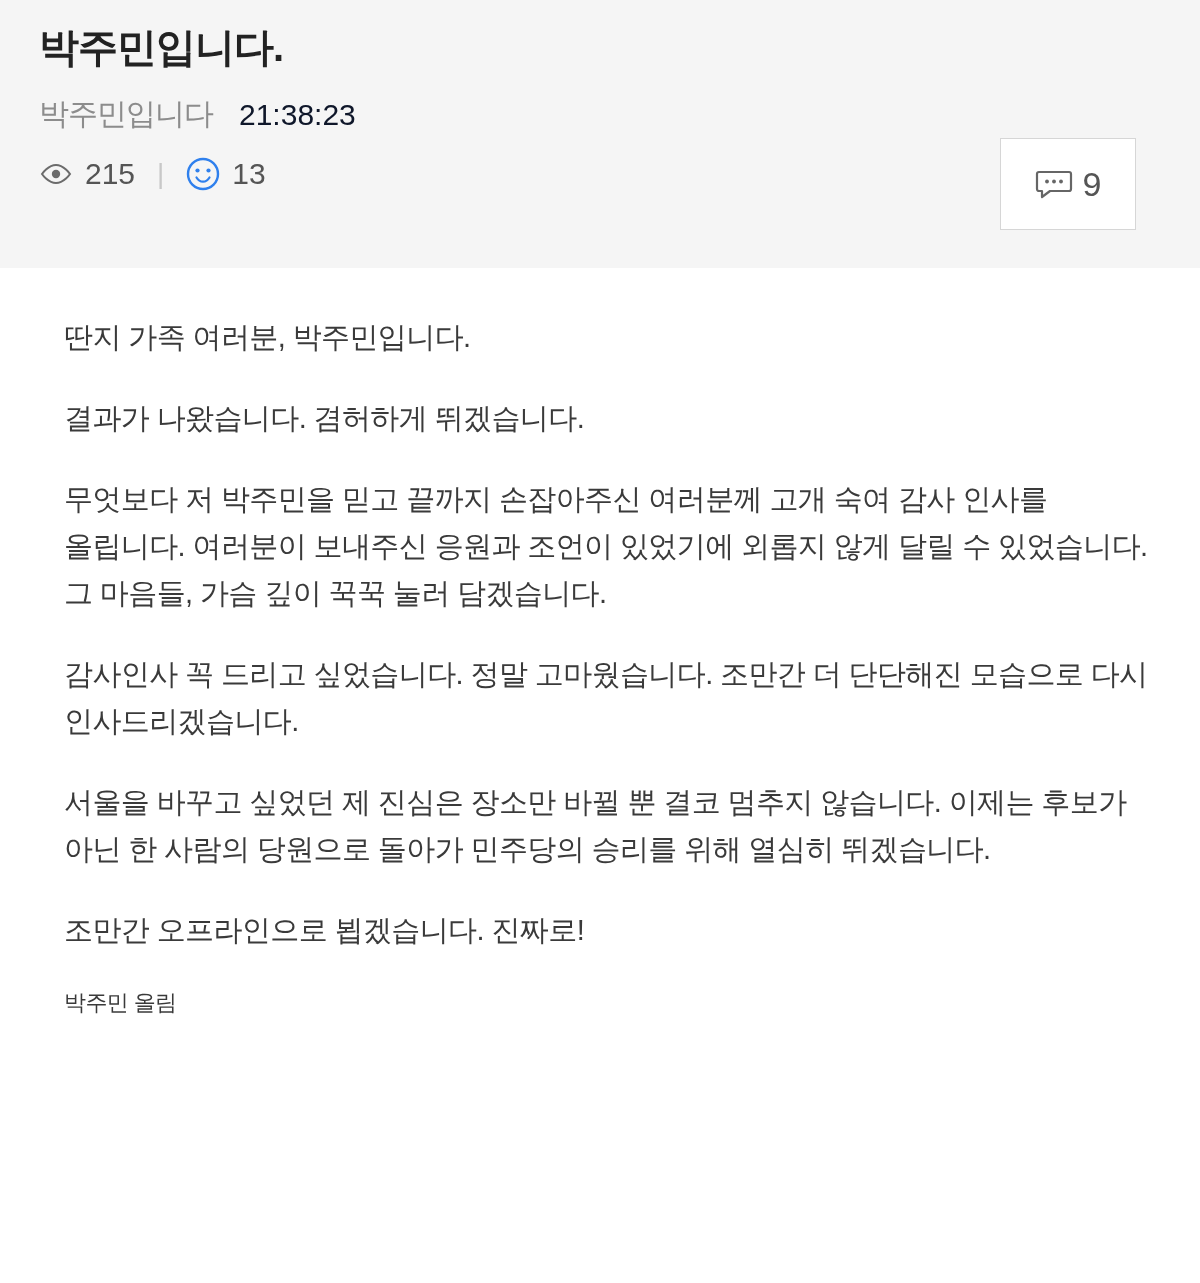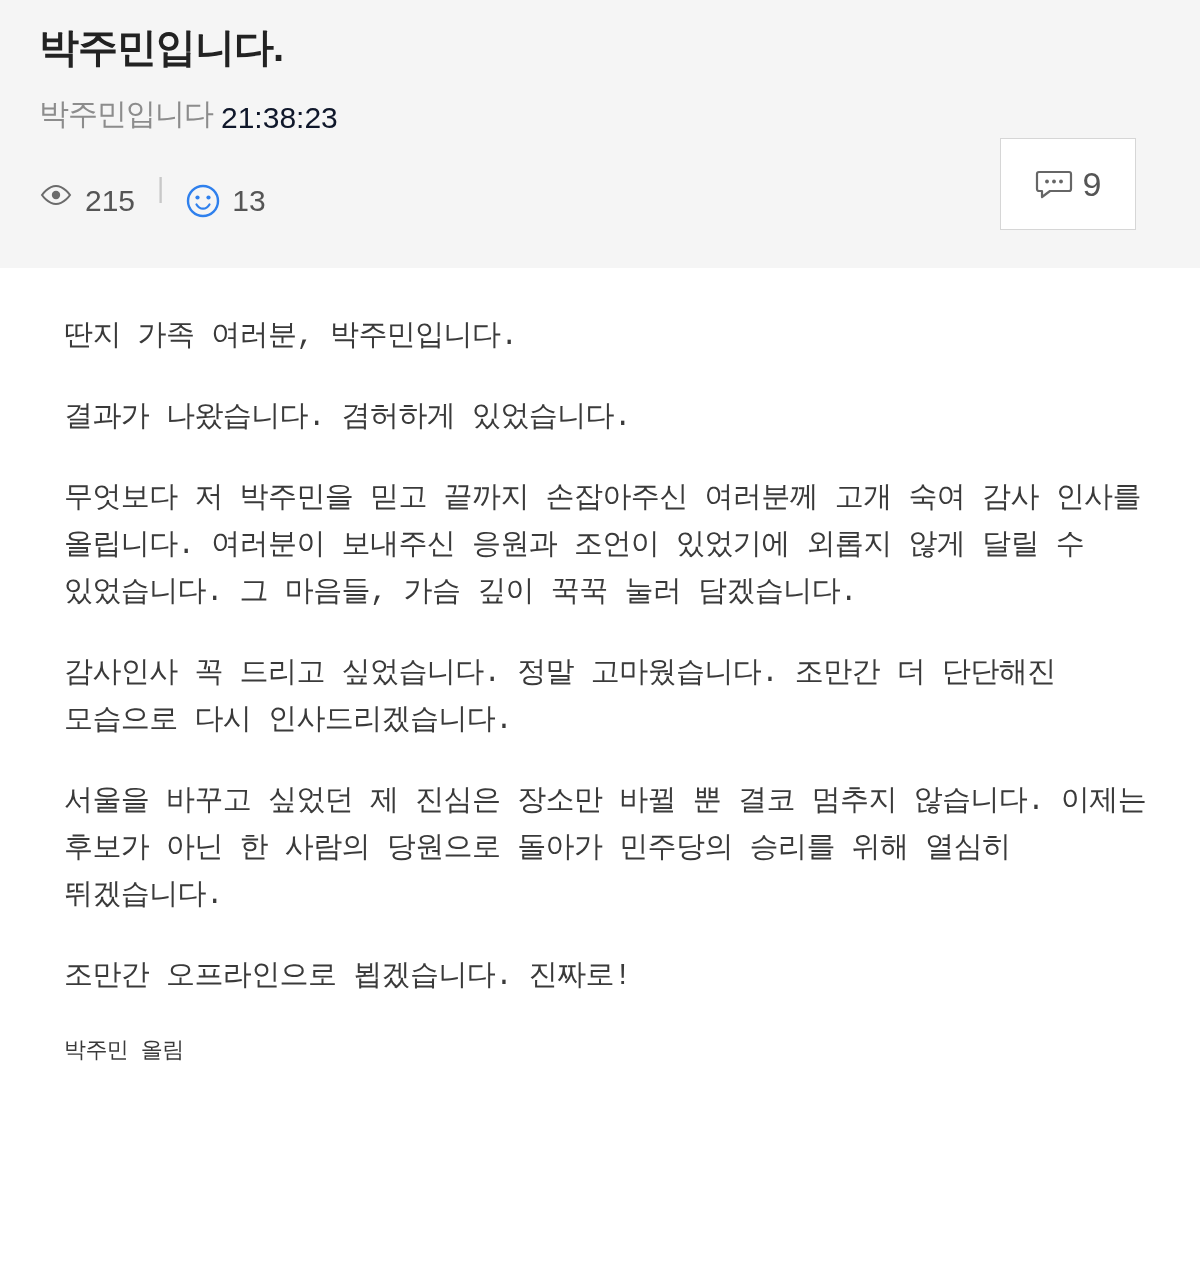--- a/index.html
+++ b/index.html
@@ -28,22 +28,22 @@
     font-size: 40px;
     font-weight: bold;
     color: #222222;
     letter-spacing: -1px;
     margin: 0 0 22px 0;
     line-height: 1.25;
   }
 
   .meta-line {
     display: flex;
-    align-items: flex-end;
-    gap: 8px;
+    align-items: center;
+    gap: 26px;
     margin-bottom: 22px;
   }
   .meta-author {
     font-size: 30px;
     color: #8c8c8c;
     letter-spacing: -1px;
   }
   .meta-time {
     font-size: 30px;
     color: #0f172a;
@@ -52,23 +52,22 @@
 
   .stats-line {
     display: flex;
     align-items: center;
     gap: 0px;
     font-size: 30px;
     color: #6b6b6b;
   }
   .stat {
     display: flex;
-    align-items: flex-start;
+    align-items: center;
     gap: 12px;
-    margin-top: 27px;
   }
   .stat-value { font-size: 30px; color: #555555; }
   .stat-sep {
     color: #c8c8c8;
     margin: 0 22px;
     font-size: 28px;
   }
 
   
   .eye-icon {
@@ -103,21 +102,20 @@
   .comment-bubble { width: 38px; height: 30px; }
   .comment-count {
     font-size: 34px;
     color: #555555;
   }
 
   
   .post-body {
     padding: 46px 31px 40px 64px;
     box-sizing: border-box;
-    font-family: Liberation Mono, monospace;
   }
   .para {
     font-size: 29px;
     line-height: 1.62;
     color: #3a3a3a;
     margin: 0 0 34px 0;
     letter-spacing: -0.6px;
     word-break: keep-all;
   }
   .para:last-child { margin-bottom: 0; }
@@ -174,19 +172,19 @@
         <circle cx="19" cy="12.5" r="1.9" fill="#666666"></circle>
         <circle cx="26" cy="12.5" r="1.9" fill="#666666"></circle>
       </svg>
     </span>
     <span class="comment-count">9</span>
   </div>
 </div>
 
 <div class="post-body">
   <p class="para">딴지 가족 여러분, 박주민입니다.</p>
-  <p class="para">결과가 나왔습니다. 겸허하게 있었습니다.</p>
+  <p class="para">결과가 나왔습니다. 겸허하게 뛰겠습니다.</p>
   <p class="para">무엇보다 저 박주민을 믿고 끝까지 손잡아주신 여러분께 고개 숙여 감사 인사를 올립니다. 여러분이 보내주신 응원과 조언이 있었기에 외롭지 않게 달릴 수 있었습니다. 그 마음들, 가슴 깊이 꾹꾹 눌러 담겠습니다.</p>
   <p class="para">감사인사 꼭 드리고 싶었습니다. 정말 고마웠습니다. 조만간 더 단단해진 모습으로 다시 인사드리겠습니다.</p>
   <p class="para">서울을 바꾸고 싶었던 제 진심은 장소만 바뀔 뿐 결코 멈추지 않습니다. 이제는 후보가 아닌 한 사람의 당원으로 돌아가 민주당의 승리를 위해 열심히 뛰겠습니다.</p>
   <p class="para">조만간 오프라인으로 뵙겠습니다. 진짜로!</p>
   <p class="signature">박주민 올림</p>
 </div>
 
 </body></html>

